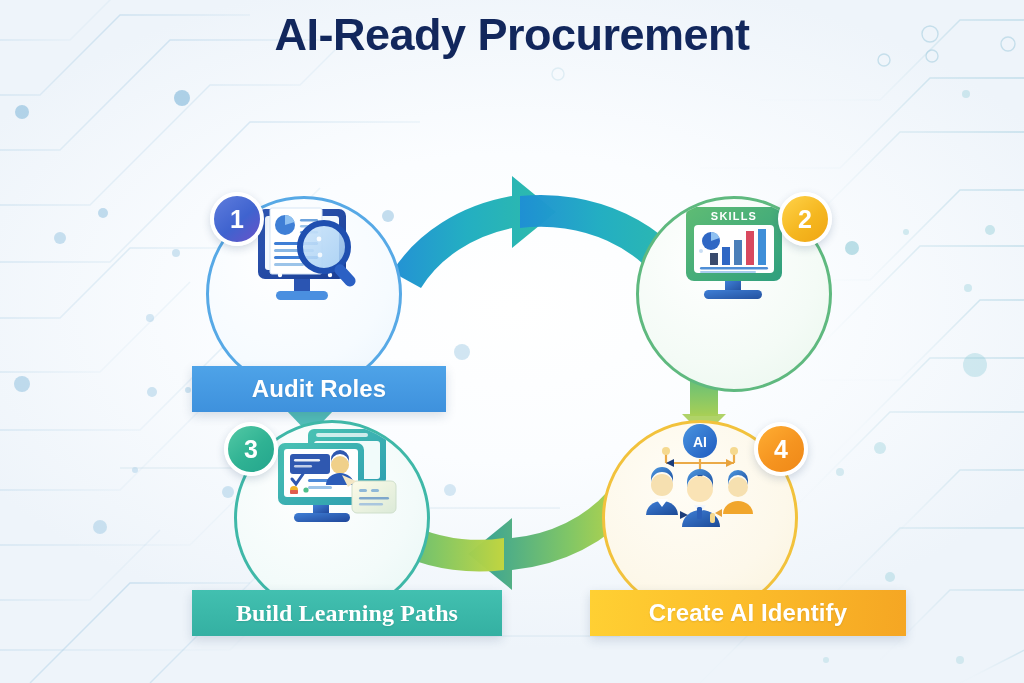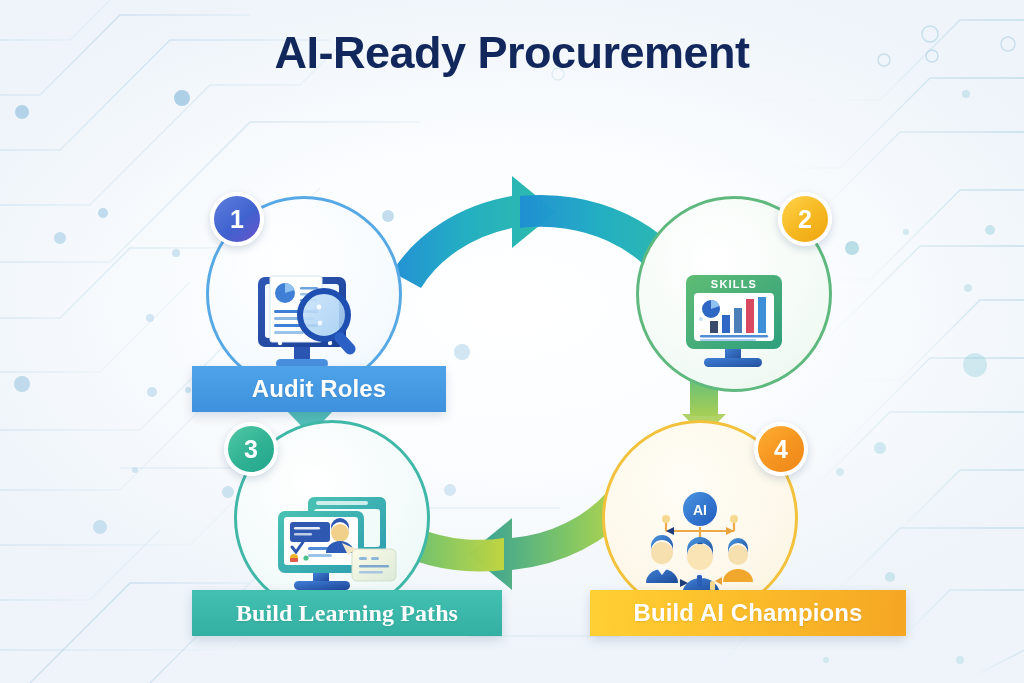--- a/index.html
+++ b/index.html
@@ -18,21 +18,21 @@
   }
   #bg-circuit {
     position: absolute; inset: 0;
     width: 1024px; height: 683px;
     pointer-events: none;
   }
 
   
   .title-block {
     position: absolute;
-    top: 28px; left: 0; width: 1024px;
+    top: 10px; left: 0; width: 1024px;
     text-align: center;
     z-index: 8;
   }
   .title-line1 {
     font-size: 45px;
     font-weight: 700;
     letter-spacing: -0.5px;
     color: #12275c;
     line-height: 1.12;
   }
@@ -60,21 +60,21 @@
     width: 224px;
     z-index: 5;
   }
   .step-circle {
     position: relative;
     width: 196px; height: 196px;
     margin: 0 auto;
     border-radius: 50%;
     box-sizing: border-box;
     display: flex;
-    align-items: flex-end;
+    align-items: flex-start;
     justify-content: center;
     overflow: hidden;
   }
   .step-icon { width: 136px; height: 126px; display:block; margin-top:-4px;}
 
   .badge {
     position: absolute;
     width: 54px; height: 54px;
     border-radius: 50%;
     border: 4px solid #ffffff;
@@ -516,16 +516,16 @@
         <path d="M50 108 a19 17 0 0 1 38 0 z" fill="url(#s4body)"></path>
         <path d="M62 86 l6 9 l6 -9 z" fill="#f2f6fb"></path>
         <rect x="65" y="88" width="5" height="12" rx="1.5" fill="#2b5fb8"></rect>
         <rect x="78" y="94" width="5" height="10" rx="2" fill="#f5d98f"></rect>
 
         <path d="M48 92 l8 4 l-8 4 z" fill="#1c3d7a"></path>
         <path d="M90 90 l-7 4 l7 4 z" fill="#e8a33c"></path>
       </svg>
     </div>
     <div class="badge">4</div>
-    <div class="step-label">Build AI Champions</div>
+    <div class="step-label">Create AI Identify</div>
   </div>
 
 </div>
 
 </body></html>

